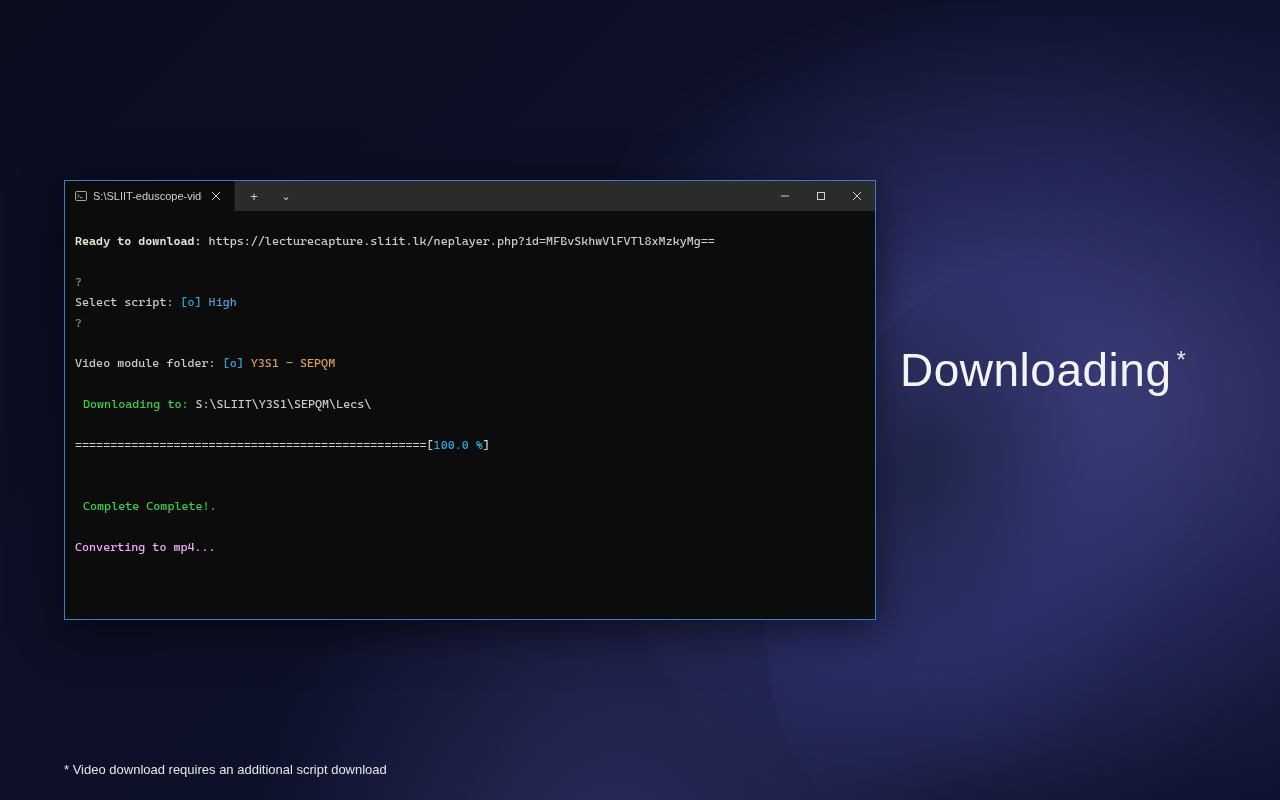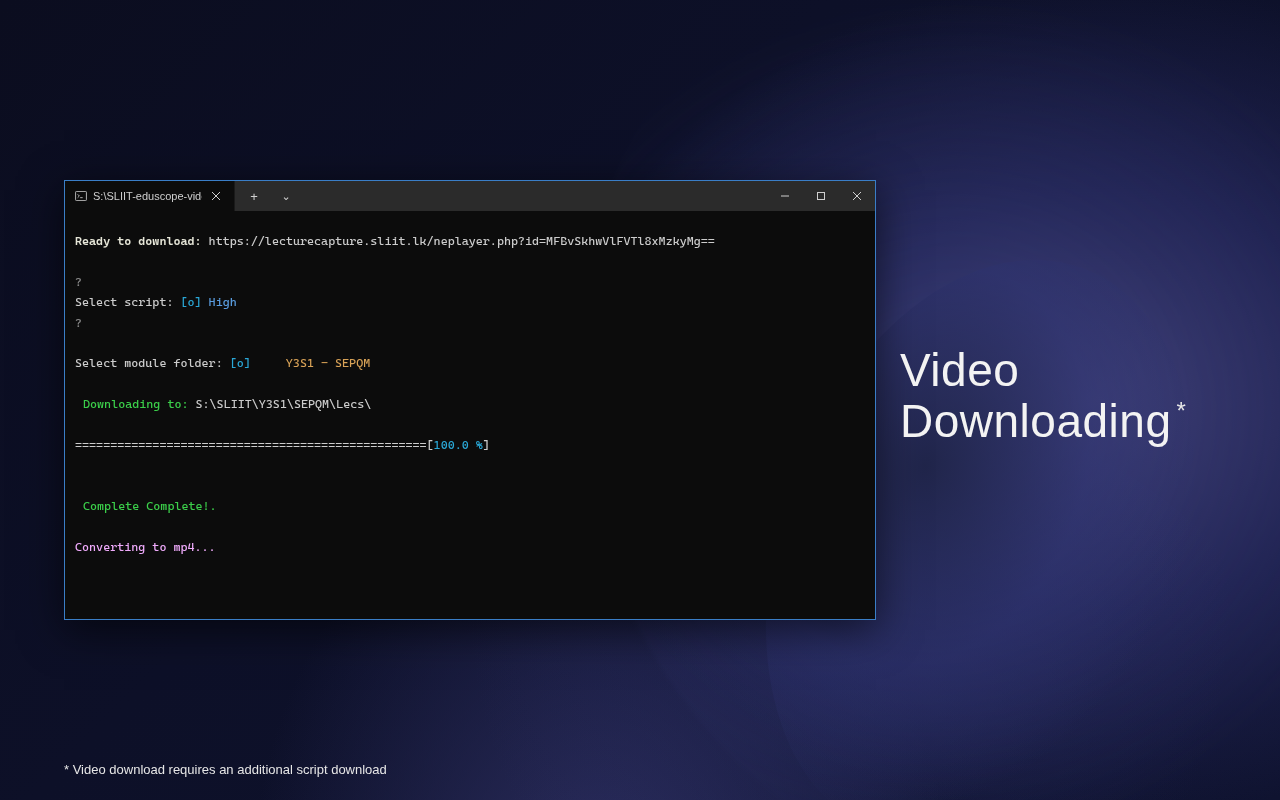--- a/index.html
+++ b/index.html
@@ -124,21 +124,21 @@
     color: #c8d0b8;
     overflow: hidden;
     white-space: pre;
   }
   .l-white  { color: #e6e6d8; font-weight: 600; }
   .l-plain  { color: #cccccc; }
   .l-cyan   { color: #2aa7d6; }
   .l-blue   { color: #5a9de0; }
   .l-green  { color: #3bcf4a; margin-left: 8px; }
   .l-yellow { color: #f0abfc; }
-  .l-orange { color: #d8a257; margin-left: 28px; }
+  .l-orange { color: #d8a257; }
   .l-gray   { color: #8a8a8a; }
 
   
   .headline {
     position: absolute;
     left: 900px; top: 345px;
     color: #f3f3f3;
     font-weight: 300;
     font-size: 46px;
     line-height: 1.1;
@@ -200,32 +200,31 @@
       </div>
     </div>
   </div>
 
   <div class="terminal-body"><span class="l-white">Ready to download: </span><span class="l-plain">https://lecturecapture.sliit.lk/neplayer.php?id=MFBvSkhwVlFVTl8xMzkyMg==</span>
 
 <span class="l-gray">?</span>
 <span class="l-plain">Select script: </span><span class="l-cyan">[o]</span><span class="l-blue"> High</span>
 <span class="l-gray">?</span>
 
-<span class="l-plain">Select module folder: </span><span class="l-cyan">[o]</span><span class="l-orange"> Y3S1 - SEPQM</span>
+<span class="l-plain">Video module folder: </span><span class="l-cyan">[o]</span><span class="l-orange"> Y3S1 - SEPQM</span>
 
 <span class="l-green">Downloading to: </span><span class="l-plain">S:\SLIIT\Y3S1\SEPQM\Lecs\</span>
 
 <span class="l-plain">==================================================[</span><span class="l-cyan">100.0 %</span><span class="l-plain">]</span>
 
 
 <span class="l-green">Complete Complete!.</span>
 
 <span class="l-yellow">Converting to mp4...</span></div>
 </div>
 
 <div class="headline">
-  <div>Video</div>
   <div>
     <span>Downloading</span><span class="ast">*</span>
   </div>
 </div>
 
 <div class="footnote">* Video download requires an additional script download</div>
 
 </body></html>

